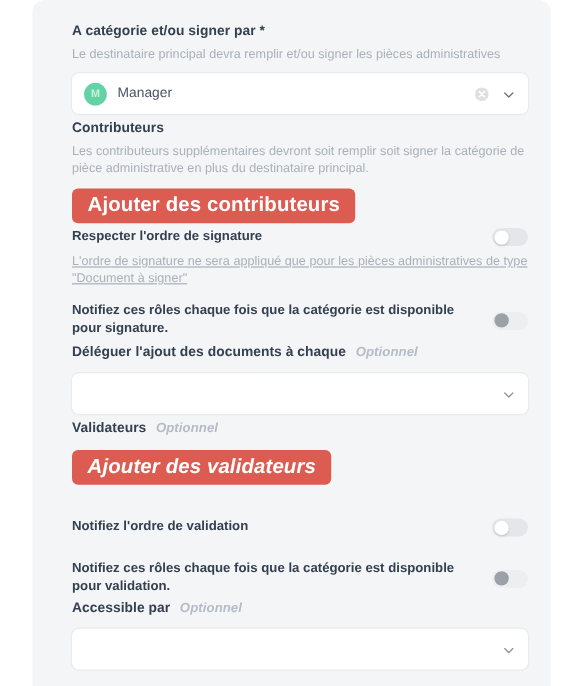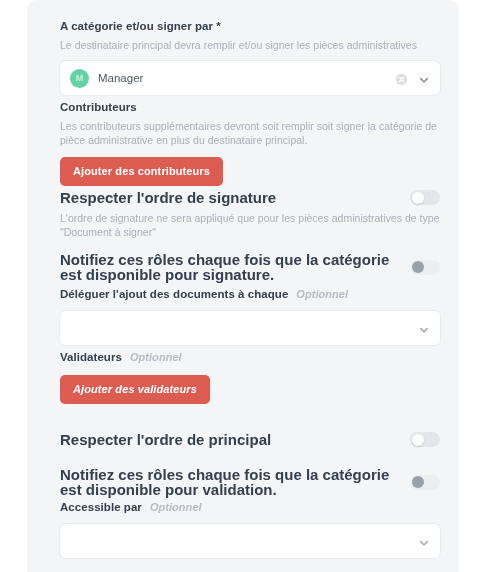--- a/index.html
+++ b/index.html
@@ -50,21 +50,21 @@
     margin-left: 8px;
   }
   .helper {
     font-size: 10.5px;
     color: #a9b0ba;
     line-height: 14px;
     margin: 4px 0 0 0;
     letter-spacing: 0.02px;
   }
   .row-label {
-    font-size: 15px;
+    font-size: 11px;
     font-weight: bold;
     color: #34404f;
     line-height: 15px;
   }
 
   
   .select-box {
     position: relative;
     background: #ffffff;
     border-radius: 6px;
@@ -114,21 +114,21 @@
     flex: 0 0 auto;
     color: #6b7280;
   }
   .chev-light { color: #8e96a1; }
 
   
   .btn-red {
     display: inline-block;
     background: #dd5c52;
     color: #ffffff;
-    font-size: 11px;
+    font-size: 17px;
     font-weight: bold;
     border: none;
     border-radius: 5px;
     padding: 8px 13px 9px 13px;
     line-height: 12px;
     cursor: pointer;
     font-family: "Liberation Sans", sans-serif;
     letter-spacing: 0.1px;
   }
 
@@ -199,21 +199,21 @@
       <button class="btn-red" style="margin-top:10px;">Ajouter des contributeurs</button>
     </div>
 
     <div class="s-block" style="top:190px;">
       <div class="toggle-row">
         <span class="row-label">Respecter l'ordre de signature</span>
         <span class="toggle">
             <span class="knob"></span>
           </span>
       </div>
-      <div class="helper" style="margin-top:6px;">L'ordre de signature ne sera appliqué que pour les pièces administratives de type "Document à signer"</div>
+      <div class="helper" style="margin-top:6px;text-decoration:underline;">L'ordre de signature ne sera appliqué que pour les pièces administratives de type "Document à signer"</div>
     </div>
 
     <div class="s-block" style="top:252px;">
       <div class="toggle-row">
         <span class="row-label">Notifiez ces rôles chaque fois que la catégorie est disponible pour signature.</span>
         <span class="toggle disabled">
             <span class="knob"></span>
           </span>
       </div>
     </div>
@@ -235,21 +235,21 @@
 
     <div class="s-block" style="top:350px;">
       <div class="field-label">
         <span>Validateurs</span><span class="optional">Optionnel</span>
       </div>
       <button class="btn-red" style="margin-top:10px;font-style:italic;">Ajouter des validateurs</button>
     </div>
 
     <div class="s-block" style="top:432px;">
       <div class="toggle-row">
-        <span class="row-label">Respecter l'ordre de principal</span>
+        <span class="row-label">Notifiez l'ordre de validation</span>
         <span class="toggle">
             <span class="knob"></span>
           </span>
       </div>
     </div>
 
     <div class="s-block" style="top:467px;">
       <div class="toggle-row">
         <span class="row-label">Notifiez ces rôles chaque fois que la catégorie est disponible pour validation.</span>
         <span class="toggle disabled">

